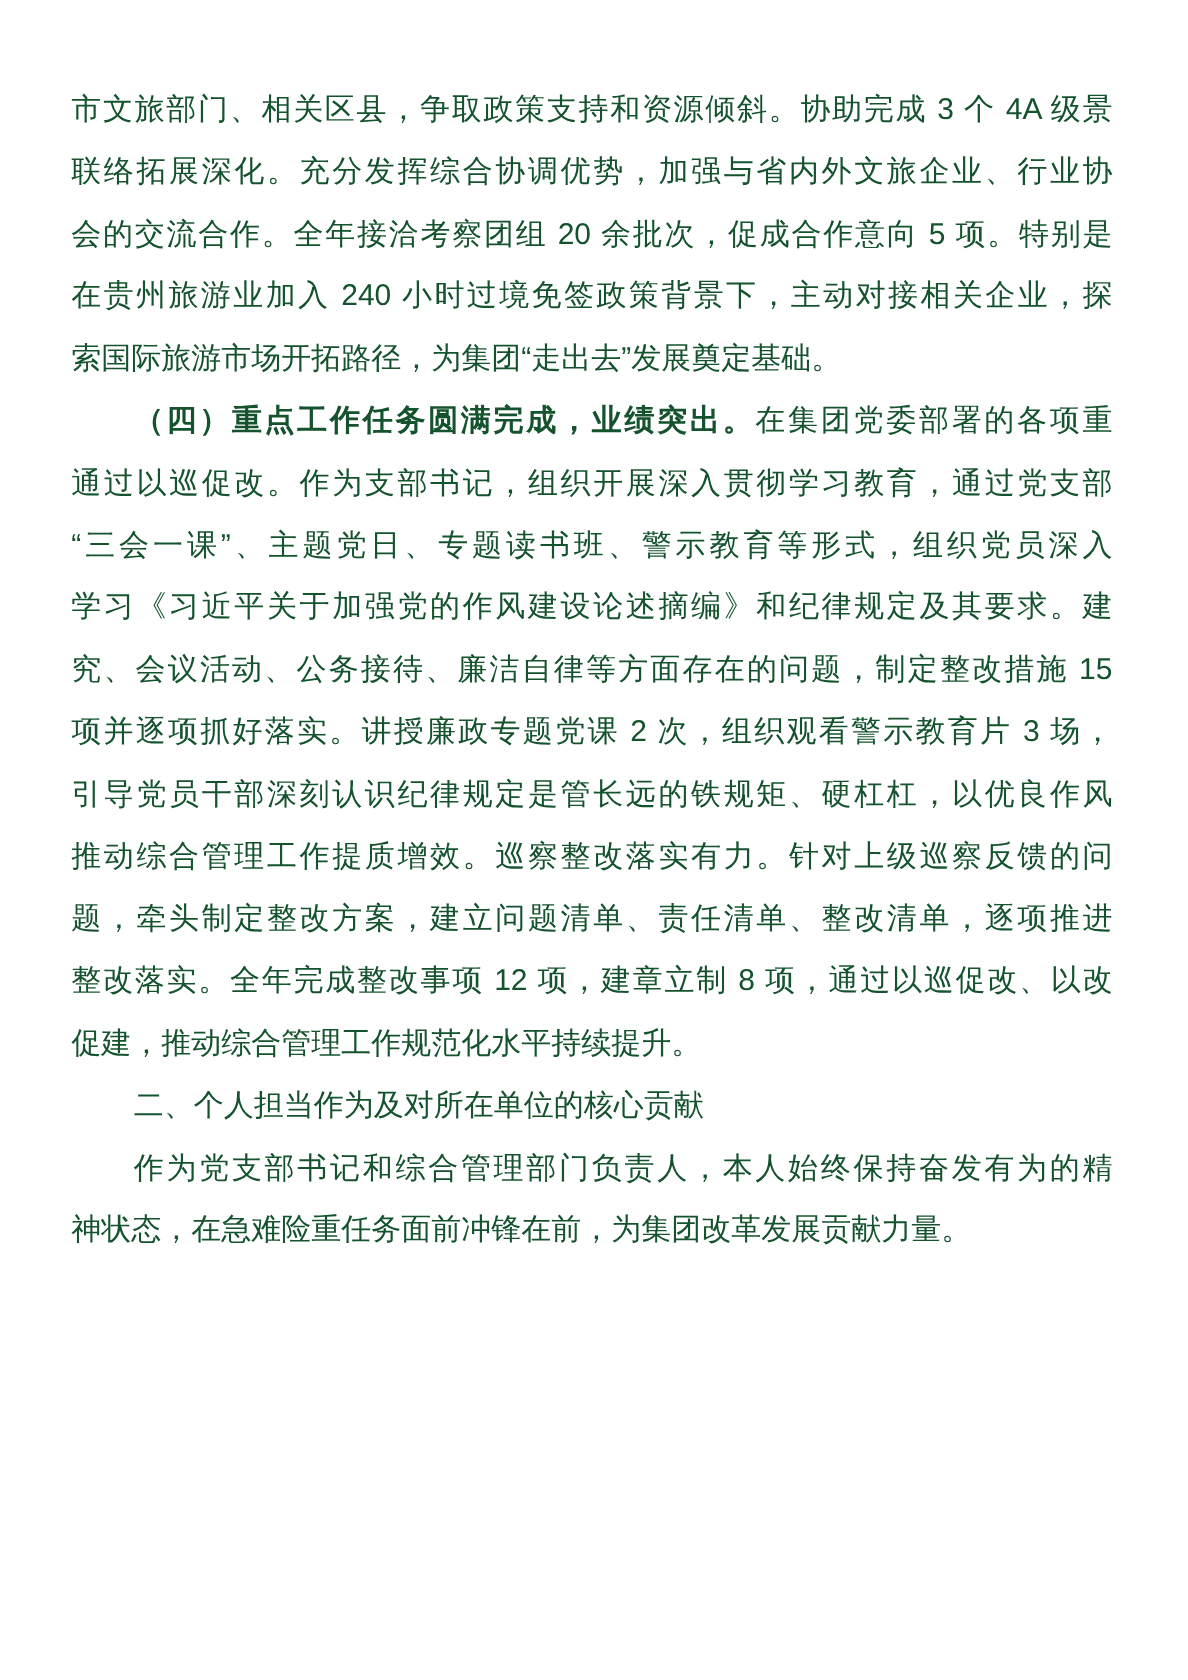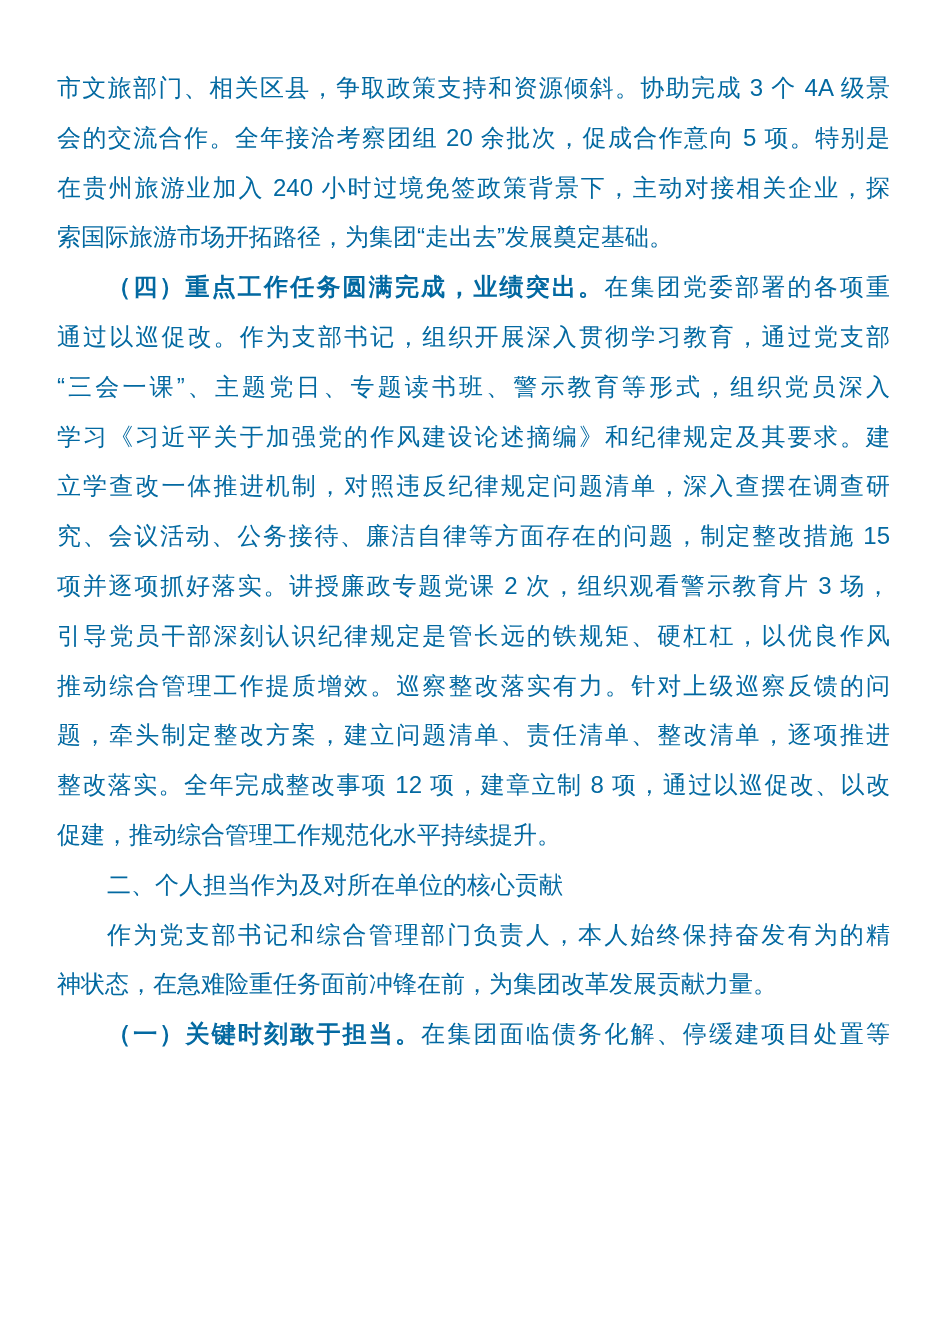--- a/index.html
+++ b/index.html
@@ -40,34 +40,33 @@
     font-weight: 400;
   }
   .seg.bold {
     font-weight: 700;
     margin-top: 44px;
   }
 </style>
 </head>
 <body style="background: rgb(255, 255, 255);">
 
-<div class="page" style="background: rgb(255, 255, 255); color: #0369a1;">
+<div class="page" style="background: rgb(255, 255, 255); color: #14532d;">
     <div class="line justify"><span class="seg">市文旅部门、相关区县，争取政策支持和资源倾斜。协助完成 3 个 4A 级景</span></div>
+    <div class="line justify"><span class="seg">联络拓展深化。充分发挥综合协调优势，加强与省内外文旅企业、行业协</span></div>
     <div class="line justify"><span class="seg">会的交流合作。全年接洽考察团组 20 余批次，促成合作意向 5 项。特别是</span></div>
     <div class="line justify"><span class="seg">在贵州旅游业加入 240 小时过境免签政策背景下，主动对接相关企业，探</span></div>
     <div class="line"><span class="seg">索国际旅游市场开拓路径，为集团“走出去”发展奠定基础。</span></div>
     <div class="line indent justify"><span class="seg bold">（四）重点工作任务圆满完成，业绩突出。</span><span class="seg">在集团党委部署的各项重</span></div>
     <div class="line justify"><span class="seg">通过以巡促改。作为支部书记，组织开展深入贯彻学习教育，通过党支部</span></div>
     <div class="line justify"><span class="seg">“三会一课”、主题党日、专题读书班、警示教育等形式，组织党员深入</span></div>
     <div class="line justify"><span class="seg">学习《习近平关于加强党的作风建设论述摘编》和纪律规定及其要求。建</span></div>
-    <div class="line justify"><span class="seg">立学查改一体推进机制，对照违反纪律规定问题清单，深入查摆在调查研</span></div>
     <div class="line justify"><span class="seg">究、会议活动、公务接待、廉洁自律等方面存在的问题，制定整改措施 15</span></div>
     <div class="line justify"><span class="seg">项并逐项抓好落实。讲授廉政专题党课 2 次，组织观看警示教育片 3 场，</span></div>
     <div class="line justify"><span class="seg">引导党员干部深刻认识纪律规定是管长远的铁规矩、硬杠杠，以优良作风</span></div>
     <div class="line justify"><span class="seg">推动综合管理工作提质增效。巡察整改落实有力。针对上级巡察反馈的问</span></div>
     <div class="line justify"><span class="seg">题，牵头制定整改方案，建立问题清单、责任清单、整改清单，逐项推进</span></div>
     <div class="line justify"><span class="seg">整改落实。全年完成整改事项 12 项，建章立制 8 项，通过以巡促改、以改</span></div>
     <div class="line"><span class="seg">促建，推动综合管理工作规范化水平持续提升。</span></div>
     <div class="line indent"><span class="seg">二、个人担当作为及对所在单位的核心贡献</span></div>
     <div class="line indent justify"><span class="seg">作为党支部书记和综合管理部门负责人，本人始终保持奋发有为的精</span></div>
     <div class="line"><span class="seg">神状态，在急难险重任务面前冲锋在前，为集团改革发展贡献力量。</span></div>
-    <div class="line indent justify"><span class="seg bold">（一）关键时刻敢于担当。</span><span class="seg">在集团面临债务化解、停缓建项目处置等</span></div>
   </div>
 
 </body></html>

